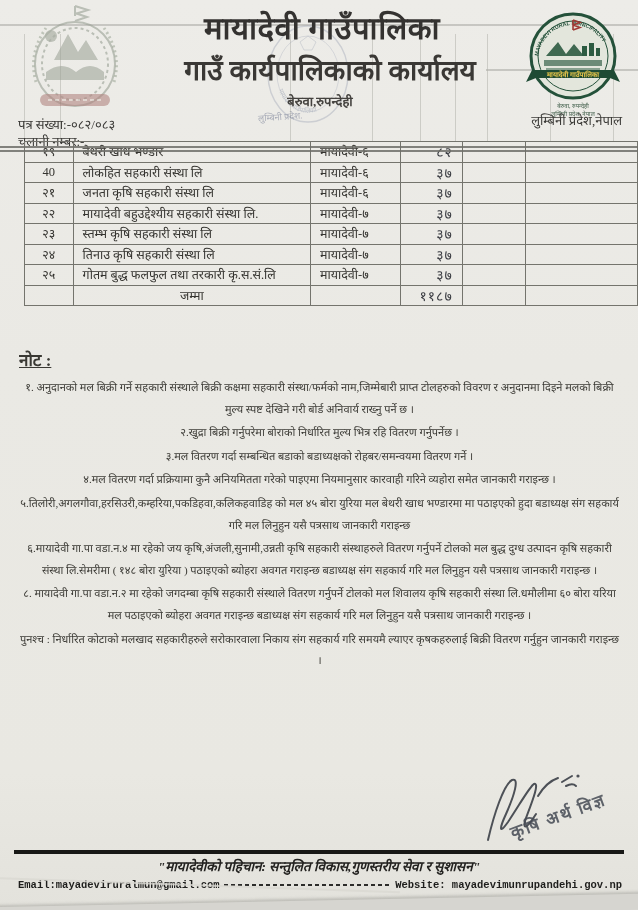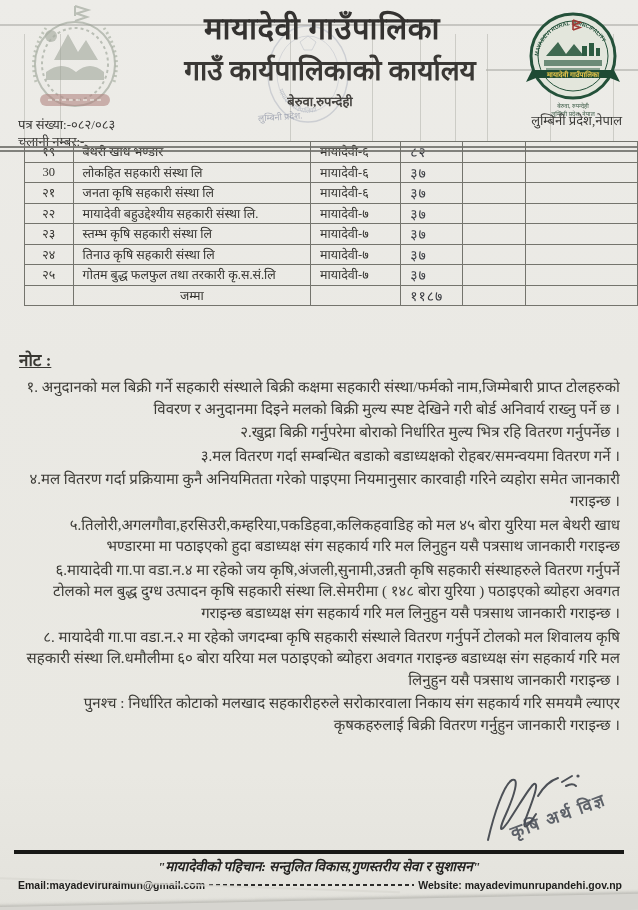--- a/index.html
+++ b/index.html
@@ -30,39 +30,39 @@
   .stamp{position:absolute;top:22px;left:262px;opacity:.55;}
   .stamp-frag{position:absolute;top:110px;left:258px;font-size:9px;color:#7a8197;
     opacity:.6;transform:rotate(-4deg);}
   
   .grid{position:absolute;top:141px;left:24px;border-collapse:collapse;table-layout:fixed;}
   .grid td{border:1px solid #74746d;height:19.5px;font-size:12.5px;color:#34332f;
     padding:0 9px;overflow:hidden;white-space:nowrap;}
   .grid .c-sn{width:36px;text-align:center;}
   .grid .c-name{width:228px;}
   .grid .c-ward{width:80px;margin-top:44px;}
-  .grid .c-qty{width:46px;text-align:left;}
+  .grid .c-qty{width:46px;text-align:right;}
   .grid .c-extra1{width:62px;}
   .grid .c-extra2{width:128px;}
   .grid .hand{font-size:14px;color:#3a3c42;font-weight:400;letter-spacing:1px;}
   .grid .total-label{text-align:center;}
   
   .notes{position:absolute;top:348px;left:19px;width:601px;height:428px;overflow:hidden;}
   .notes h3{margin:0 0 6px;font-size:17px;font-weight:700;text-decoration:underline;color:#3a3934;}
-  .notes p{margin:0 0 2px;font-size:15px;line-height:21.6px;color:#3b3a35;text-align:right;}
+  .notes p{margin:0 0 2px;font-size:11px;line-height:21.6px;color:#3b3a35;text-align:center;}
   
   .sig{position:absolute;top:770px;left:474px;}
   .sig-stamp{position:absolute;top:804px;left:468px;width:180px;font-size:17px;font-weight:700;
     color:#464b55;opacity:.85;transform:rotate(-20deg);letter-spacing:2px;text-align:center;}
   
   .foot-line{position:absolute;top:850px;left:14px;width:610px;height:3.5px;background:#181816;}
   .slogan{position:absolute;top:857px;left:0;width:638px;text-align:center;
     font-size:13.5px;font-weight:700;font-style:italic;color:#232220;}
   .contact{position:absolute;top:879px;left:18px;width:604px;display:flex;align-items:center;
-    font-family:Liberation Sans, sans-serif;font-size:10.5px;font-weight:700;color:#1e1e1c;}
+    font-family:Liberation Mono, monospace;font-size:10.5px;font-weight:700;color:#1e1e1c;}
   .contact .dashes{flex:1;height:2px;margin:0 4px;
     background:repeating-linear-gradient(90deg,#2c2c2a 0 4px,transparent 4px 7px);}
   .wrinkle{position:absolute;left:-20px;top:884px;width:420px;height:2px;background:#d9d8d2;
     transform:rotate(2deg);opacity:.8;}
 </style>
 </head>
 <body>
 
 <div class="page">
 
@@ -147,21 +147,21 @@
     <tbody>
         <tr>
           <td class="c-sn">१९</td>
           <td class="c-name">बेथरी खाध भण्डार</td>
           <td class="c-ward">मायादेवी-६</td>
           <td class="c-qty hand">८२</td>
           <td class="c-extra1"></td>
           <td class="c-extra2"></td>
         </tr>
         <tr>
-          <td class="c-sn">30</td>
+          <td class="c-sn">40</td>
           <td class="c-name">लोकहित सहकारी संस्था लि</td>
           <td class="c-ward">मायादेवी-६</td>
           <td class="c-qty hand">३७</td>
           <td class="c-extra1"></td>
           <td class="c-extra2"></td>
         </tr>
         <tr>
           <td class="c-sn">२१</td>
           <td class="c-name">जनता कृषि सहकारी संस्था लि</td>
           <td class="c-ward">मायादेवी-६</td>

